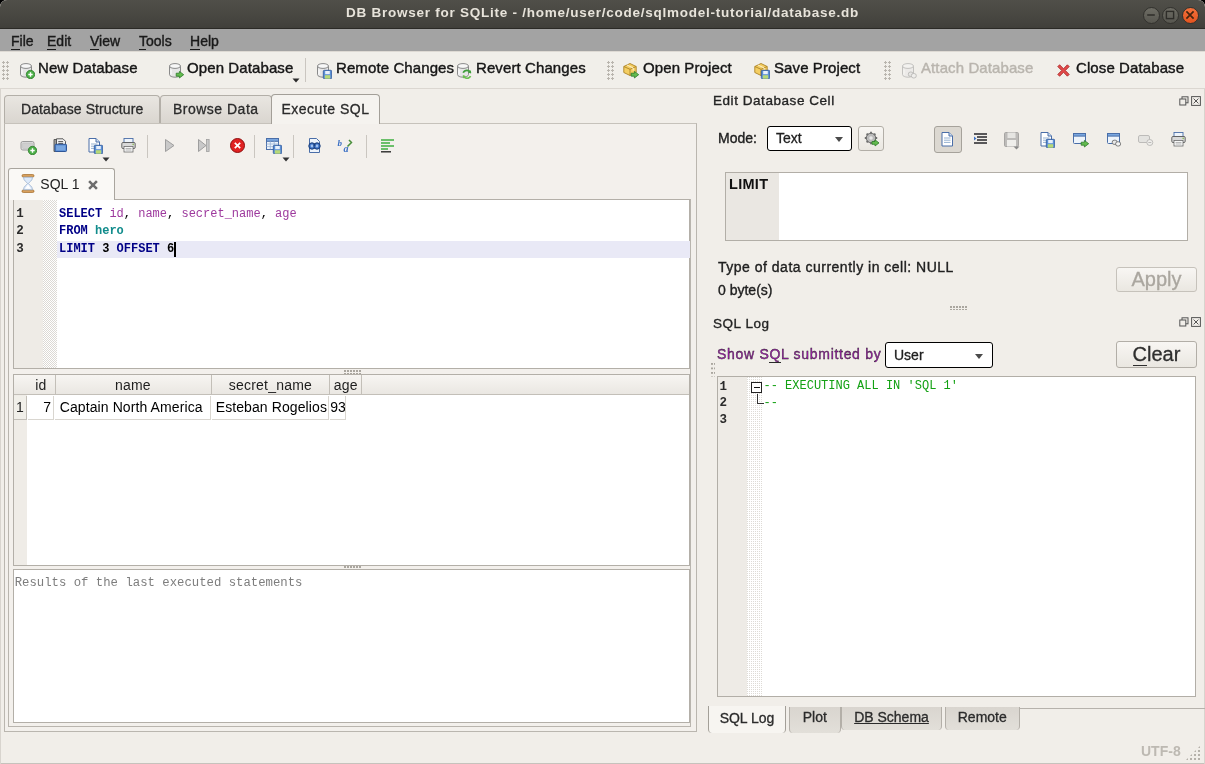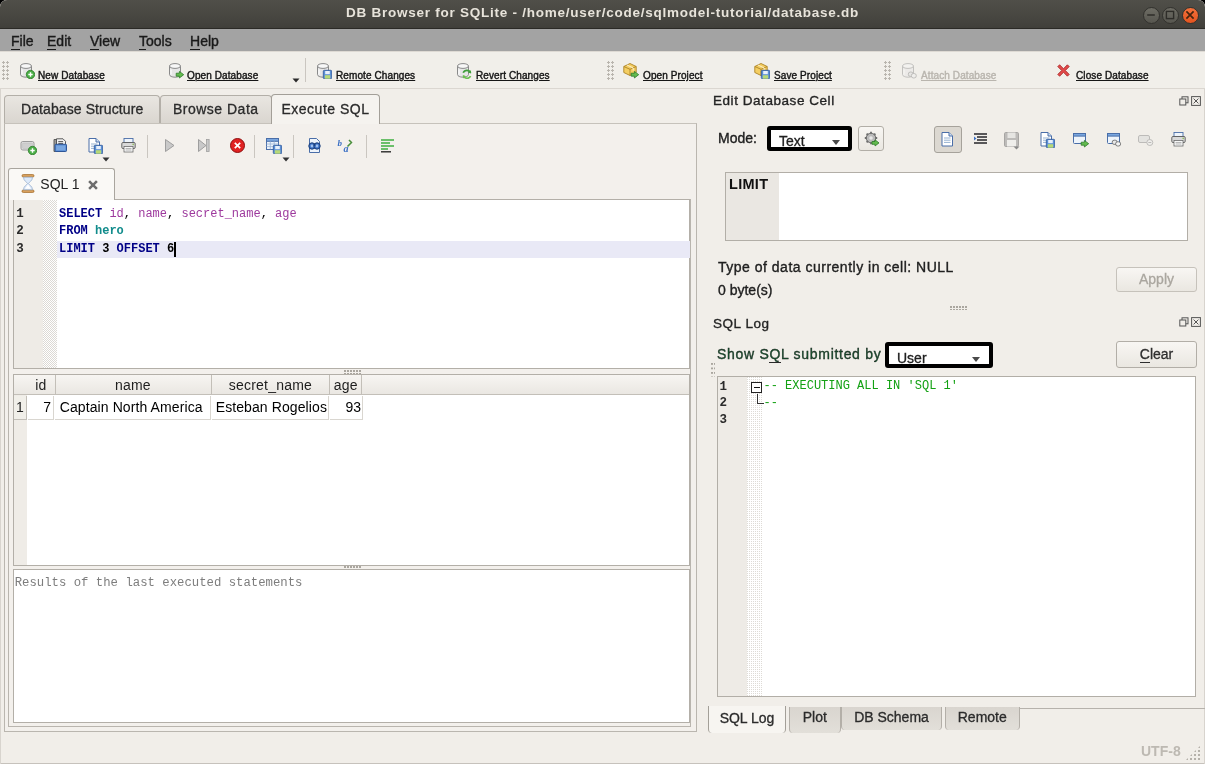--- a/index.html
+++ b/index.html
@@ -19,21 +19,21 @@
   #btn-close { background:linear-gradient(#f4713b,#e4541f); }
 
   
   #menubar { position:absolute; left:0; top:29px; width:1205px; height:23px; background:#a3a3a3; border-bottom:1px solid #dedad4; }
   .menu { position:absolute; top:4px; font-size:14px; color:#1a1a1a; -webkit-text-stroke:0.4px #1a1a1a; }
   .menu u { text-decoration:none; border-bottom:1.5px solid #1a1a1a; padding-bottom:0px; }
 
   
   #toolbar { position:absolute; left:0; top:52px; width:1205px; height:37px; background:#f1efea;
     border-bottom:1px solid #dbd7d1; }
-  .tbtxt { position:absolute; top:18px; font-size:10px; color:#161616; letter-spacing:0.1px;text-decoration:underline; -webkit-text-stroke:0.4px currentColor; }
+  .tbtxt { position:absolute; top:7px; font-size:15px; color:#161616; letter-spacing:0.1px; -webkit-text-stroke:0.4px currentColor; }
   .tbsep { position:absolute; top:6px; height:24px; width:1px; background:#cac6c0; }
   .handle { position:absolute; top:9px; width:7px; height:19px;
     background-image:radial-gradient(circle at 1.5px 1.5px, #b9b5ae 1px, transparent 1.2px);
     background-size:4px 4px; }
   .ticon { position:absolute; top:10px; width:17px; height:17px; }
 
   
   .mtab { position:absolute; font-size:14px; color:#2b2b2b; text-align:center; -webkit-text-stroke:0.3px #2b2b2b;
     border:1px solid #b3afa8; border-bottom:none; border-radius:4px 4px 0 0;
     background:linear-gradient(#e9e6e1,#d9d5cf); }
@@ -51,26 +51,26 @@
     border:1px solid #b3afa8; }
   #msgbox { position:absolute; left:8.7px; top:445px; width:677px; height:153.5px; background:#fff;
     border:1px solid #b3afa8; }
   .mono { font-family:"Liberation Mono", monospace; }
   .hcell { top:0; height:20px; font-size:14px; letter-spacing:0.2px; color:#1e1e1e; text-align:center; line-height:20px; }
   .dcell { top:20.5px; height:24px; font-size:14px; letter-spacing:0.1px; color:#000; line-height:22.5px; white-space:nowrap; overflow:hidden;
     border-right:1px solid #d9d6d0; border-bottom:1px solid #d9d6d0; background:#fff; }
 
   
   .dockhdr { position:absolute; font-size:13.5px; color:#242424; letter-spacing:0.55px; -webkit-text-stroke:0.35px #242424; }
-  .combo { position:absolute; background:#fff; border:4px solid #000000; border-radius:3px;
+  .combo { position:absolute; background:#fff; border:1px solid #000000; border-radius:3px;
     font-size:14px; color:#202020; -webkit-text-stroke:0.3px #202020; }
   .combo .arr { position:absolute; width:0; height:0; border-left:4px solid transparent;
     border-right:4px solid transparent; border-top:5px solid #4a4a4a; }
   .btn { position:absolute; border:1px solid #b2aea7; border-radius:3px; text-align:center;
-    background:linear-gradient(#f8f6f3,#eae7e1); font-size:14px; -webkit-text-stroke:0.3px currentColor; }
+    background:linear-gradient(#f8f6f3,#eae7e1); font-size:20px; -webkit-text-stroke:0.3px currentColor; }
   .btmtab { border-radius:0 0 4px 4px !important; border-top:none !important;
     background:linear-gradient(#d9d5cf,#e2dfd9) !important; }
   .btmtab.active { background:#f7f5f1 !important; border-top:none !important; }
 </style></head>
 <body>
 <svg width="0" height="0" style="position:absolute;">
   <defs>
     <g id="cyl">
       <path d="M2.5 4 v8.6 c0 1.5 2.5 2.6 5.5 2.6 s5.5-1.1 5.5-2.6 V4" fill="#e6e6e6" stroke="#8a8a8a"></path>
       <ellipse cx="8" cy="4" rx="5.5" ry="2.4" fill="#f7f7f7" stroke="#8a8a8a"></ellipse>
@@ -286,21 +286,21 @@
       <div class="abs hcell" style="left:197.5px; width:117.5px;">secret_name</div>
       <div class="abs hcell" style="left:316px; width:31px;">age</div>
       <div class="abs" style="left:40.5px; top:0; width:1px; height:20px; background:#c3bfb8;"></div>
       <div class="abs" style="left:196.5px; top:0; width:1px; height:20px; background:#c3bfb8;"></div>
       <div class="abs" style="left:315px; top:0; width:1px; height:20px; background:#c3bfb8;"></div>
       <div class="abs" style="left:347px; top:0; width:1px; height:20px; background:#c3bfb8;"></div>
       <div class="abs" style="left:0; top:20.5px; width:12.5px; height:24px; background:#f1efe9; border-right:1px solid #c3bfb8; border-bottom:1px solid #c3bfb8; font-size:14px; color:#222; text-align:center; line-height:22.5px;">1</div>
       <div class="abs dcell" style="left:13.5px; width:26.5px; text-align:right; padding-right:2px;">7</div>
       <div class="abs dcell" style="left:41px; width:155.5px; padding-left:4.5px;">Captain North America</div>
       <div class="abs dcell" style="left:197.5px; width:117.5px; padding-left:4px;">Esteban Rogelios</div>
-      <div class="abs dcell" style="left:316px; width:33px; text-align:right; padding-right:1px;">93</div>
+      <div class="abs dcell" style="left:316px; width:16px; text-align:right; padding-right:1px;">93</div>
     </div>
     <div class="abs" style="left:339.5px; top:442px; width:17px; height:4px; background-image:radial-gradient(circle at 1px 1px, #aaa69f 0.8px, transparent 1px); background-size:3px 3px;"></div>
     <div id="msgbox">
         <span class="mono" style="position:absolute; left:0.5px; top:6px; font-size:12.3px; color:#7d7d7d;">Results of the last executed statements</span>
       </div>
   </div>
 
   <div class="dockhdr" style="left:713px; top:93px;">Edit Database Cell</div>
   <div class="dockhdr" style="left:713px; top:316px;">SQL Log</div>
   <svg class="abs" style="left:1179px; top:96px;" width="10" height="10" viewBox="0 0 10 10">
@@ -385,39 +385,39 @@
   <div class="btn" style="left:1116px; top:341px; width:81px; height:27px; line-height:25px; color:#2e2e2e;"><u style="text-decoration:none; border-bottom:1px solid #2e2e2e;">C</u>lear</div>
   <div class="btn" style="left:1116px; top:267px; width:81px; height:25px; line-height:23px; color:#aaa69f; border-color:#c6c2bb;">Apply</div>
 
   <div class="abs" style="left:725px; top:172px; width:463px; height:69px; background:#fff; border:1px solid #b2aea7;">
     <div class="abs" style="left:0; top:0; width:53px; height:67px; background:#eae7e2;"></div>
     <span class="abs" style="left:3px; top:2.5px; font-size:14.5px; letter-spacing:0.3px; font-weight:bold; color:#111;">LIMIT</span>
   </div>
   <div class="abs" style="left:718px; top:259px; font-size:14px; color:#202020; letter-spacing:0.5px; -webkit-text-stroke:0.35px #202020;">Type of data currently in cell: NULL</div>
   <div class="abs" style="left:718px; top:282px; font-size:14px; color:#202020; -webkit-text-stroke:0.35px #202020;">0 byte(s)</div>
 
-  <div class="abs" style="left:717px; top:346px; font-size:14px; color:#14532d; letter-spacing:0.7px; -webkit-text-stroke:0.35px #202020;">Show S<u style="text-decoration:none; border-bottom:1px solid #2a2a2a;">Q</u>L submitted by</div>
+  <div class="abs" style="left:717px; top:346px; font-size:14px; color:#a21caf; letter-spacing:0.7px; -webkit-text-stroke:0.35px #202020;">Show S<u style="text-decoration:none; border-bottom:1px solid #2a2a2a;">Q</u>L submitted by</div>
 
   <div id="logbox" class="abs" style="left:717px; top:376px; width:479px; height:321px; background:#fff; border:1px solid #b2aea7;">
     <div class="abs" style="left:0; top:0; width:29px; height:319px; background:#eeebe6;"></div>
     <div class="abs" style="left:29px; top:0; width:14.5px; height:319px; background-image:radial-gradient(circle at 0.6px 0.6px, #dedbd6 0.55px, transparent 0.7px); background-size:2px 2px;"></div>
     <div class="abs mono" style="left:1.5px; top:1.5px; font-size:12.5px; font-weight:bold; color:#2b2b2b; line-height:16.5px;">1<br>2<br>3</div>
     <div class="abs" style="left:33px; top:5px; width:11px; height:11px; background:#fff; border:1px solid #222;"></div>
     <div class="abs" style="left:35.5px; top:10px; width:6px; height:1.2px; background:#111;"></div>
     <div class="abs" style="left:38.5px; top:17px; width:1.2px; height:9px; background:#333;"></div>
     <div class="abs" style="left:38.5px; top:26px; width:7px; height:1.2px; background:#333;"></div>
     <div class="abs mono" style="left:45.5px; top:1px; font-size:12px; line-height:16.5px; white-space:pre; color:#13a113;">-- EXECUTING ALL IN 'SQL 1'
 --</div>
   </div>
   <div class="abs" style="left:710.5px; top:363px; width:4px; height:14px; background-image:radial-gradient(circle at 1px 1px, #aaa69f 0.8px, transparent 1px); background-size:3px 4.5px;"></div>
   <div class="abs" style="left:950px; top:306px; width:17px; height:4px; background-image:radial-gradient(circle at 1px 1px, #aaa69f 0.8px, transparent 1px); background-size:3px 3px;"></div>
 
   <div class="abs" style="left:1020px; top:708px; width:185px; height:1px; background:#b6b2ac;"></div>
   <div class="mtab active btmtab" style="left:708px; top:706px; width:78px; height:27px; line-height:25px;">SQL Log</div>
   <div class="mtab btmtab" style="left:789px; top:707px; width:51.5px; height:26px; line-height:21px;">Plot</div>
-  <div class="mtab btmtab" style="left:841px; top:707px; width:101px; height:22.5px; line-height:21px;">DB Schema</div>
+  <div class="mtab btmtab" style="left:841px; top:707px; width:101px; height:22.5px; line-height:21px;text-decoration:underline;">DB Schema</div>
   <div class="mtab btmtab" style="left:944.5px; top:707px; width:75.5px; height:22.5px; line-height:21px;">Remote</div>
 
   <div class="abs" style="left:1141px; top:743px; font-size:14px; font-weight:bold; color:#bdb9b2;">UTF-8</div>
   <div class="abs" style="left:1186px; top:746px; width:14px; height:14px;
     background-image:radial-gradient(circle at 1px 1px, #b5b1aa 0.9px, transparent 1.1px); background-size:4px 4px;
     clip-path:polygon(100% 0, 100% 100%, 0 100%);"></div>
 </div>
 
 </body></html>

